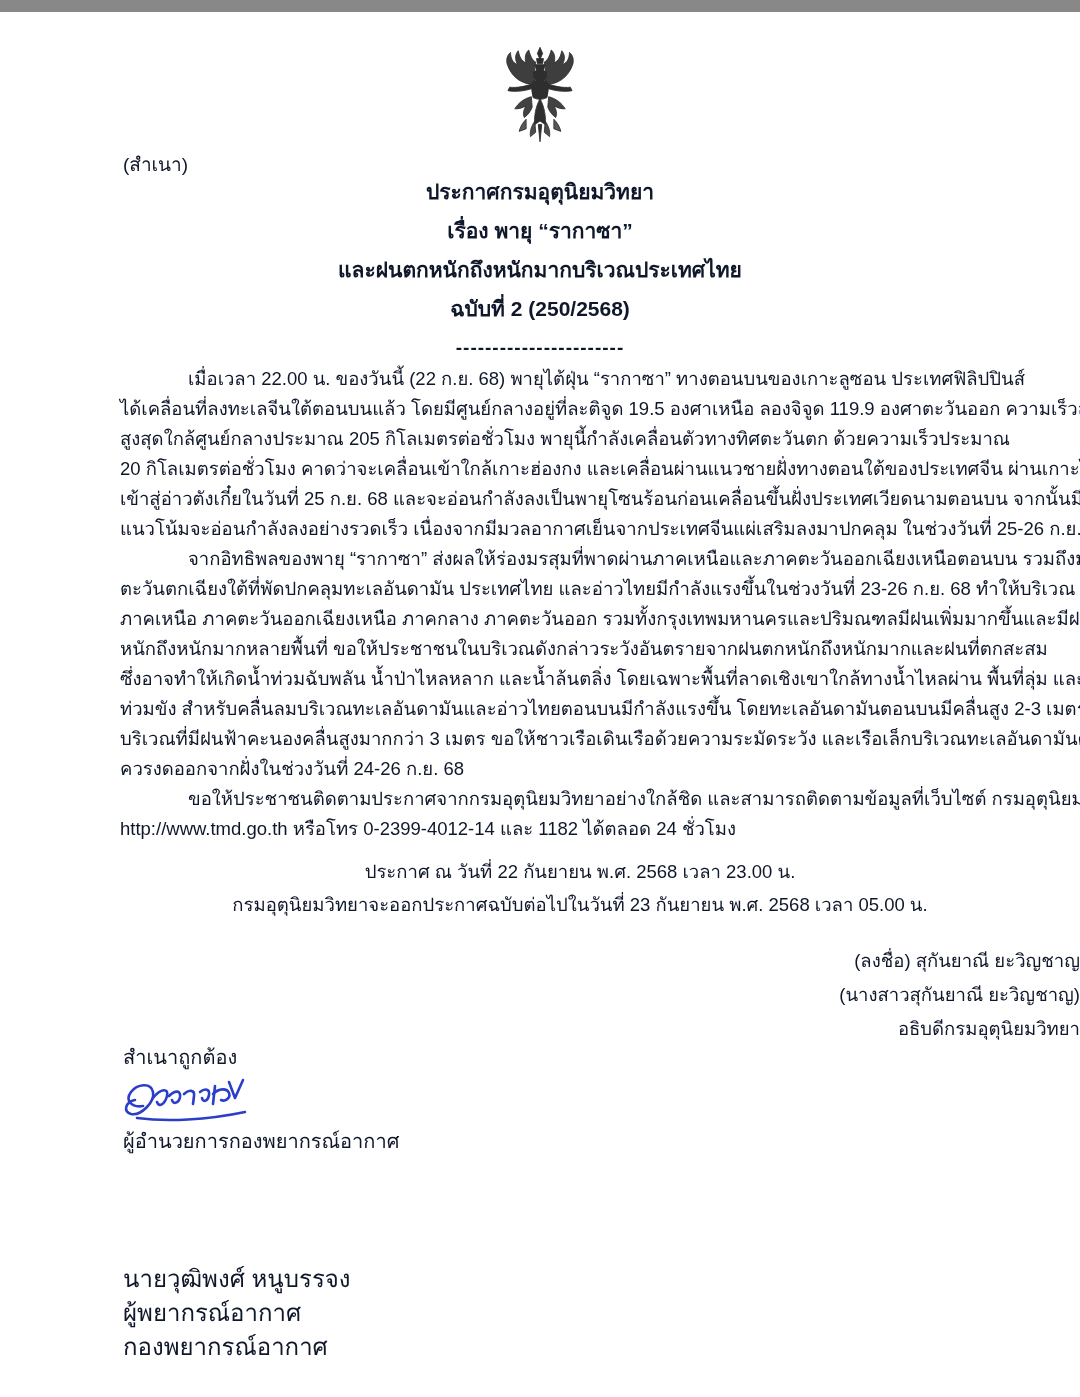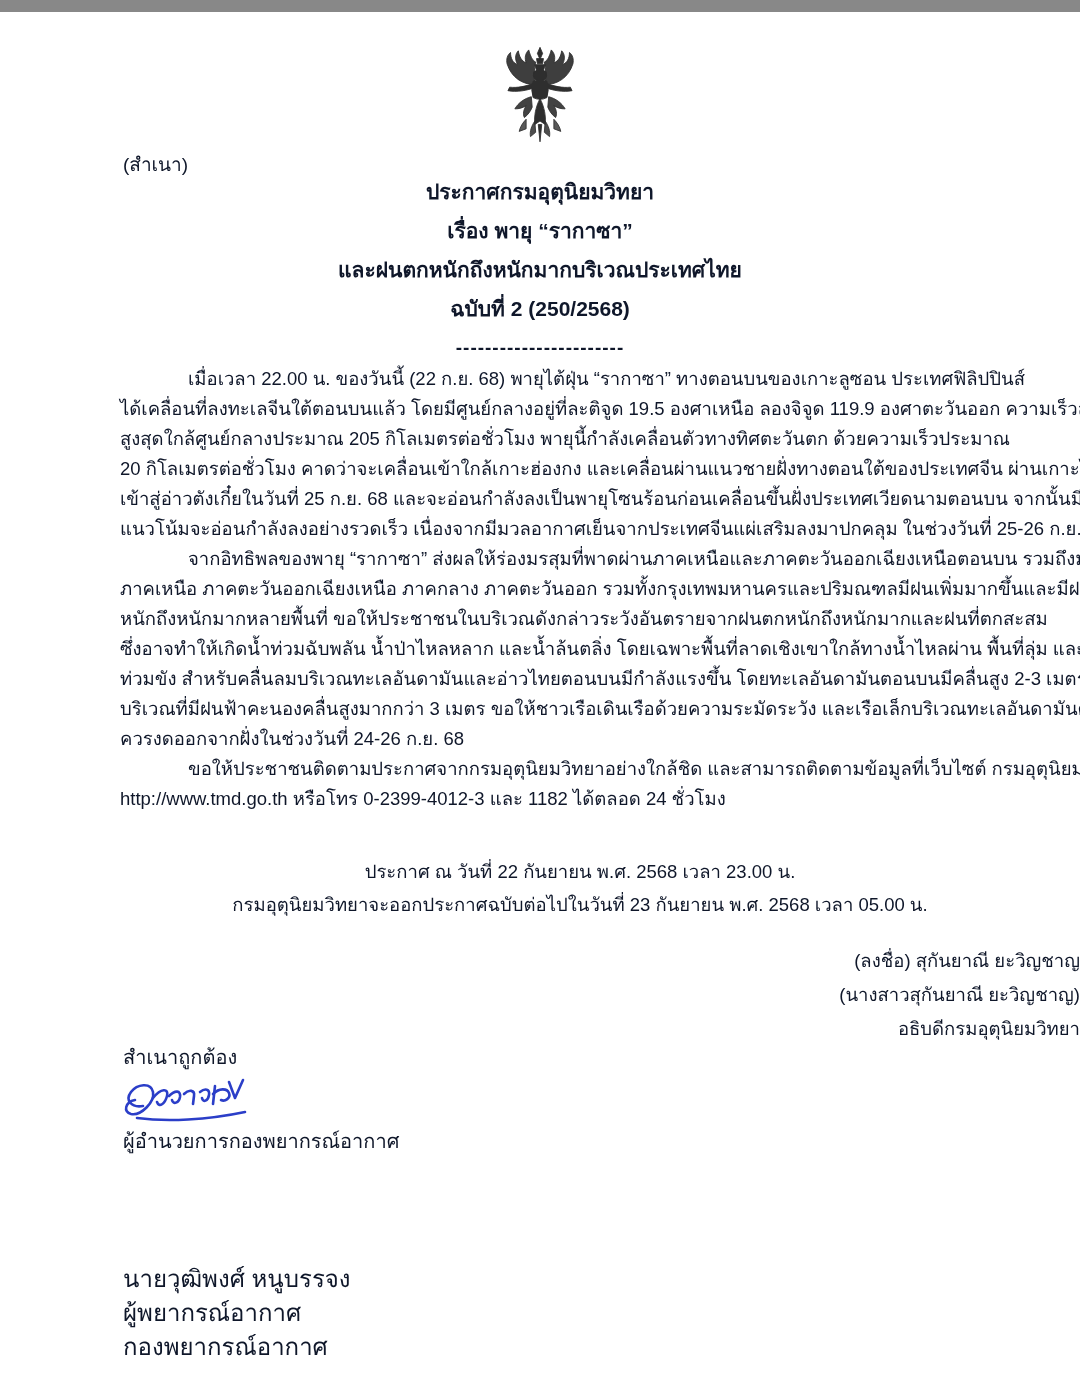--- a/index.html
+++ b/index.html
@@ -102,28 +102,29 @@
   </div>
 
   <div class="doc-body">
     <div class="line indent">เมื่อเวลา 22.00 น. ของวันนี้ (22 ก.ย. 68) พายุไต้ฝุ่น “รากาซา” ทางตอนบนของเกาะลูซอน ประเทศฟิลิปปินส์</div>
     <div class="line">ได้เคลื่อนที่ลงทะเลจีนใต้ตอนบนแล้ว โดยมีศูนย์กลางอยู่ที่ละติจูด 19.5 องศาเหนือ ลองจิจูด 119.9 องศาตะวันออก ความเร็วลม</div>
     <div class="line">สูงสุดใกล้ศูนย์กลางประมาณ 205 กิโลเมตรต่อชั่วโมง พายุนี้กำลังเคลื่อนตัวทางทิศตะวันตก ด้วยความเร็วประมาณ</div>
     <div class="line">20 กิโลเมตรต่อชั่วโมง คาดว่าจะเคลื่อนเข้าใกล้เกาะฮ่องกง และเคลื่อนผ่านแนวชายฝั่งทางตอนใต้ของประเทศจีน ผ่านเกาะไหหลำ</div>
     <div class="line">เข้าสู่อ่าวตังเกี๋ยในวันที่ 25 ก.ย. 68 และจะอ่อนกำลังลงเป็นพายุโซนร้อนก่อนเคลื่อนขึ้นฝั่งประเทศเวียดนามตอนบน จากนั้นมี</div>
     <div class="line">แนวโน้มจะอ่อนกำลังลงอย่างรวดเร็ว เนื่องจากมีมวลอากาศเย็นจากประเทศจีนแผ่เสริมลงมาปกคลุม ในช่วงวันที่ 25-26 ก.ย. 68</div>
     <div class="line indent">จากอิทธิพลของพายุ “รากาซา” ส่งผลให้ร่องมรสุมที่พาดผ่านภาคเหนือและภาคตะวันออกเฉียงเหนือตอนบน รวมถึงมรสุม</div>
+    <div class="line">ตะวันตกเฉียงใต้ที่พัดปกคลุมทะเลอันดามัน ประเทศไทย และอ่าวไทยมีกำลังแรงขึ้นในช่วงวันที่ 23-26 ก.ย. 68 ทำให้บริเวณ</div>
     <div class="line">ภาคเหนือ ภาคตะวันออกเฉียงเหนือ ภาคกลาง ภาคตะวันออก รวมทั้งกรุงเทพมหานครและปริมณฑลมีฝนเพิ่มมากขึ้นและมีฝนตก</div>
     <div class="line">หนักถึงหนักมากหลายพื้นที่ ขอให้ประชาชนในบริเวณดังกล่าวระวังอันตรายจากฝนตกหนักถึงหนักมากและฝนที่ตกสะสม</div>
     <div class="line">ซึ่งอาจทำให้เกิดน้ำท่วมฉับพลัน น้ำป่าไหลหลาก และน้ำล้นตลิ่ง โดยเฉพาะพื้นที่ลาดเชิงเขาใกล้ทางน้ำไหลผ่าน พื้นที่ลุ่ม และพื้นที่น้ำ</div>
     <div class="line">ท่วมขัง สำหรับคลื่นลมบริเวณทะเลอันดามันและอ่าวไทยตอนบนมีกำลังแรงขึ้น โดยทะเลอันดามันตอนบนมีคลื่นสูง 2-3 เมตร</div>
     <div class="line">บริเวณที่มีฝนฟ้าคะนองคลื่นสูงมากกว่า 3 เมตร ขอให้ชาวเรือเดินเรือด้วยความระมัดระวัง และเรือเล็กบริเวณทะเลอันดามันตอนบน</div>
     <div class="line">ควรงดออกจากฝั่งในช่วงวันที่ 24-26 ก.ย. 68</div>
     <div class="line indent">ขอให้ประชาชนติดตามประกาศจากกรมอุตุนิยมวิทยาอย่างใกล้ชิด และสามารถติดตามข้อมูลที่เว็บไซต์ กรมอุตุนิยมวิทยา</div>
-    <div class="line">http://www.tmd.go.th หรือโทร 0-2399-4012-3 และ 1182 ได้ตลอด 24 ชั่วโมง</div>
+    <div class="line">http://www.tmd.go.th หรือโทร 0-2399-4012-14 และ 1182 ได้ตลอด 24 ชั่วโมง</div>
   </div>
 
   <div class="issuance">
     <div>ประกาศ ณ วันที่ 22 กันยายน พ.ศ. 2568 เวลา 23.00 น.</div>
     <div>กรมอุตุนิยมวิทยาจะออกประกาศฉบับต่อไปในวันที่ 23 กันยายน พ.ศ. 2568 เวลา 05.00 น.</div>
   </div>
 
   <div class="signatory">
     <div>(ลงชื่อ) สุกันยาณี ยะวิญชาญ</div>
     <div>(นางสาวสุกันยาณี ยะวิญชาญ)</div>

